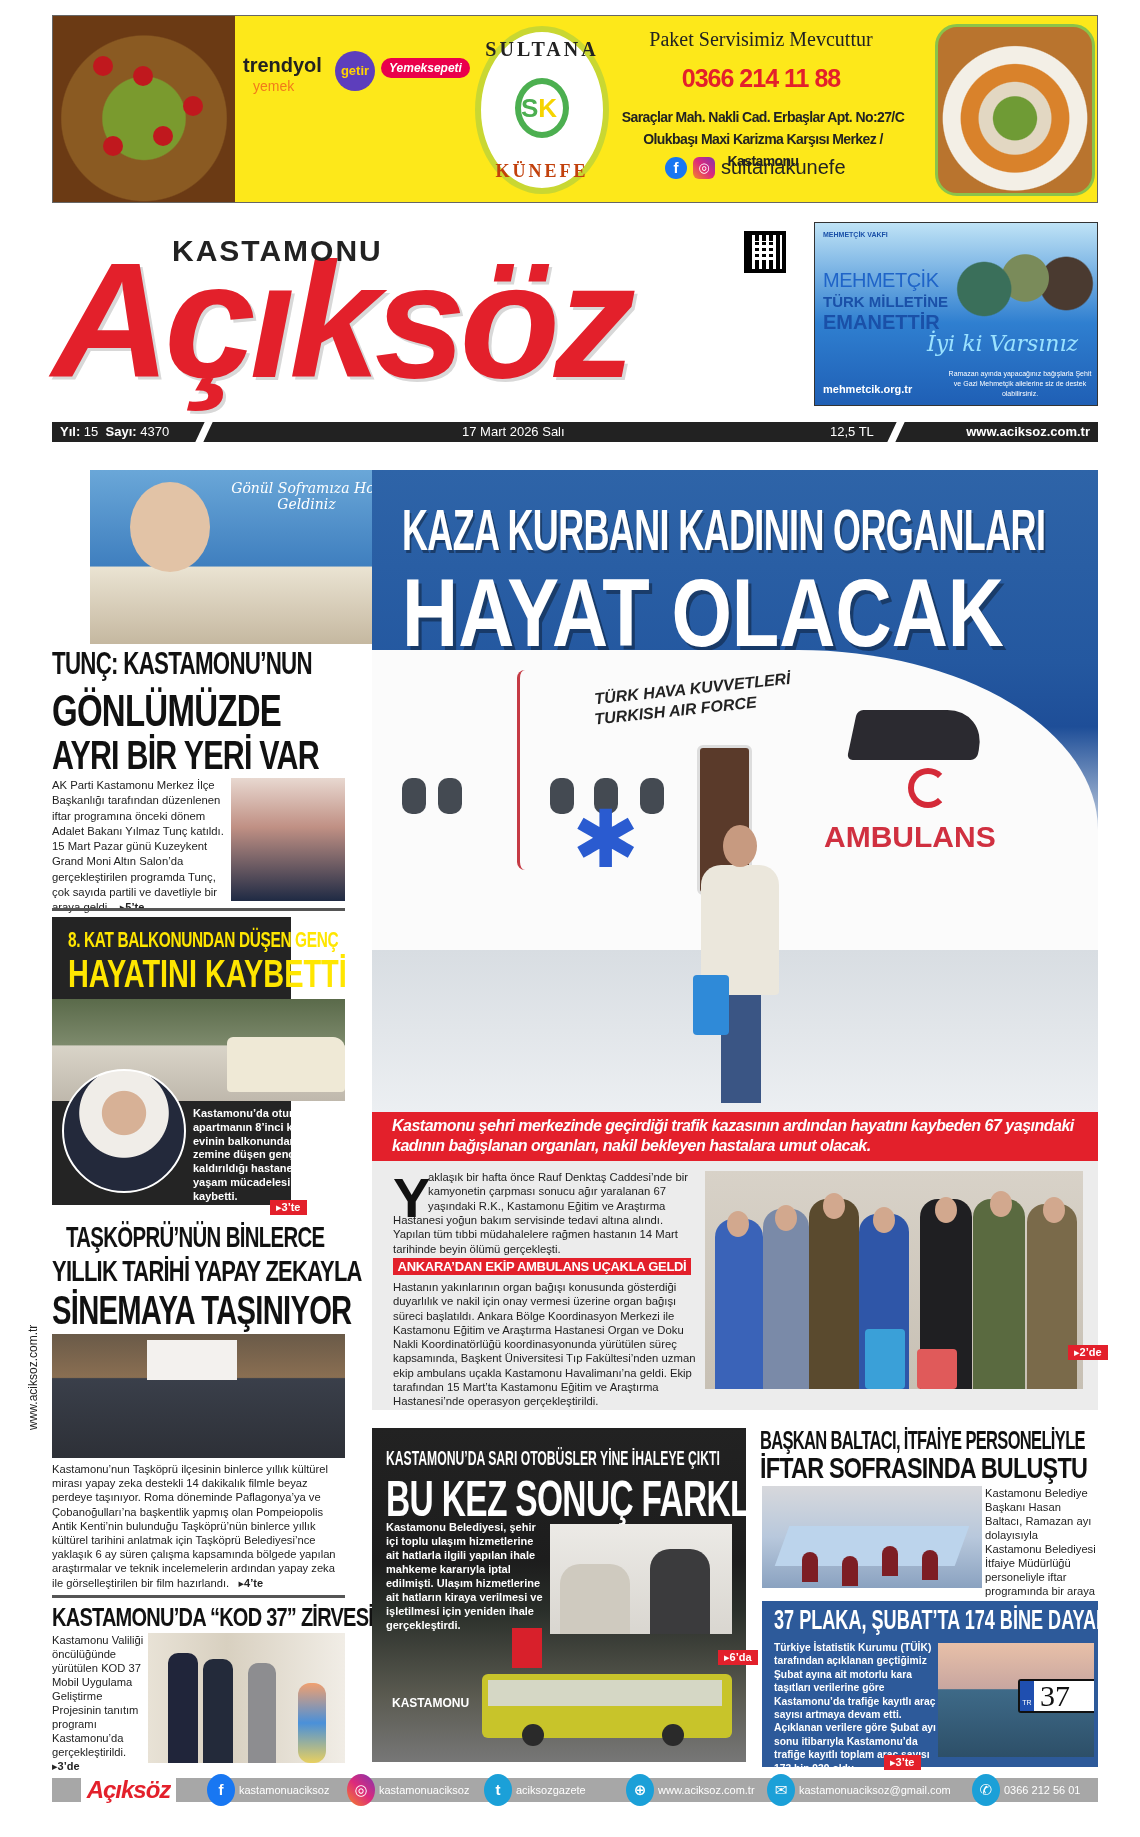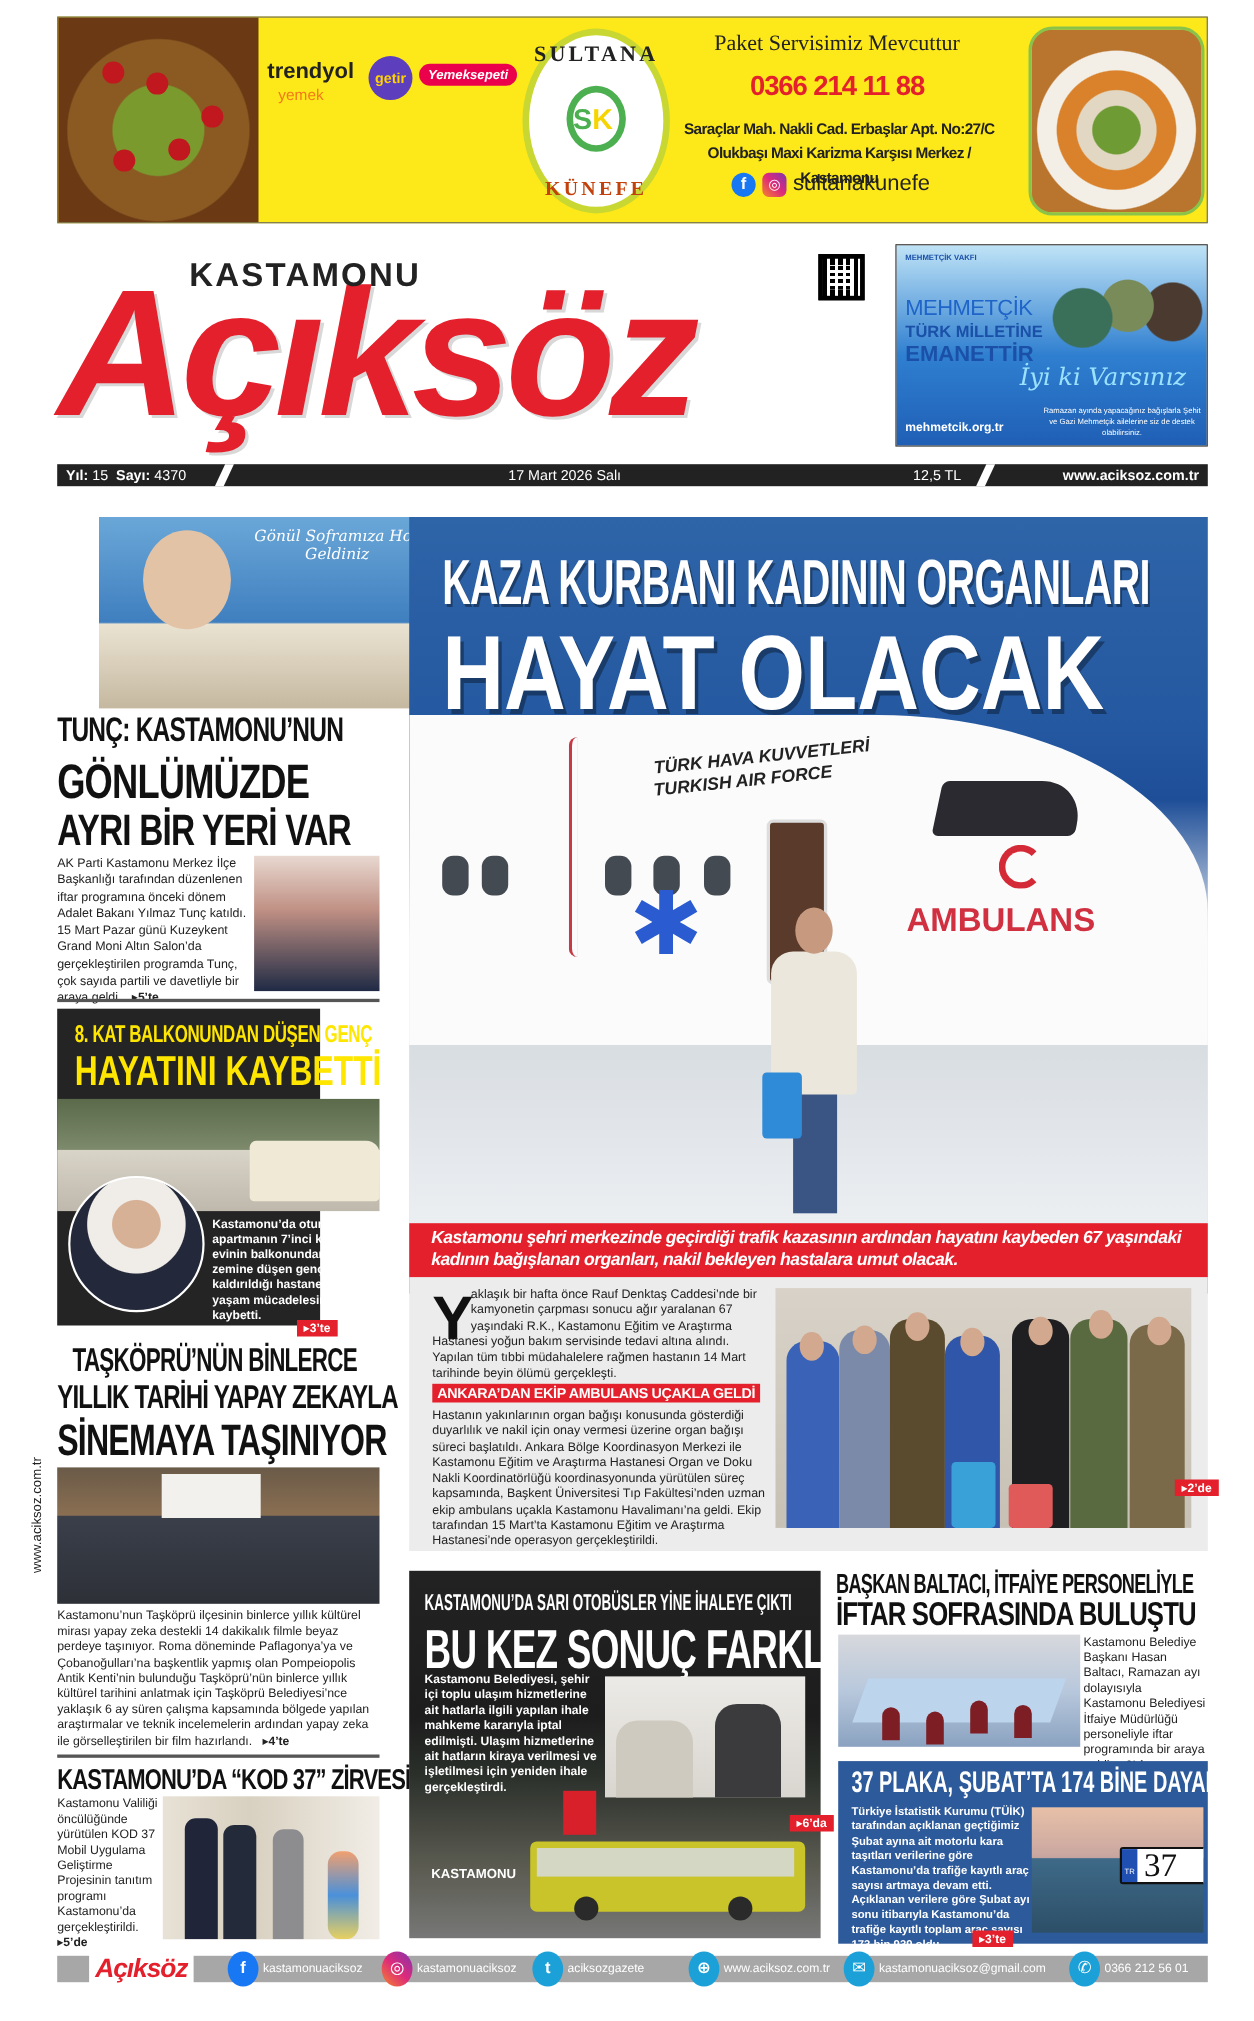--- a/index.html
+++ b/index.html
@@ -232,39 +232,39 @@
 </div>
 <div class="abs photo tunc-photo2"></div>
 <div class="abs sep" style="left:52px;top:908px;width:293px;"></div>
 
 <div class="abs balkon">
   <div class="h1">8. KAT BALKONUNDAN DÜŞEN GENÇ</div>
   <div class="h2">HAYATINI KAYBETTİ</div>
   <div class="img"></div>
   <div class="van"></div>
   <div class="circle"></div>
-  <div class="body">Kastamonu’da oturduğu apartmanın 7’inci katındaki evinin balkonundan beton zemine düşen genç, kaldırıldığı hastanede yaşam mücadelesini kaybetti.</div>
+  <div class="body">Kastamonu’da oturduğu apartmanın 8’inci katındaki evinin balkonundan beton zemine düşen genç, kaldırıldığı hastanede yaşam mücadelesini kaybetti.</div>
   <span class="tag-red ref">3’te</span>
 </div>
 
 <div class="abs vert-web" style="transform: rotate(-90deg) translateX(-110px);">www.aciksoz.com.tr</div>
 <div class="abs cond hl-black tas-h1">TAŞKÖPRÜ’NÜN BİNLERCE</div>
 <div class="abs cond hl-black tas-h2">YILLIK TARİHİ YAPAY ZEKAYLA</div>
 <div class="abs cond hl-black tas-h3">SİNEMAYA TAŞINIYOR</div>
 <div class="abs photo tas-photo">
     <div class="screen"></div>
   </div>
 <div class="abs tas-body">
   <span>Kastamonu’nun Taşköprü ilçesinin binlerce yıllık kültürel mirası yapay zeka destekli 14 dakikalık filmle beyaz perdeye taşınıyor. Roma döneminde Paflagonya’ya ve Çobanoğulları’na başkentlik yapmış olan Pompeiopolis Antik Kenti’nin bulunduğu Taşköprü’nün binlerce yıllık kültürel tarihini anlatmak için Taşköprü Belediyesi’nce yaklaşık 6 ay süren çalışma kapsamında bölgede yapılan araştırmalar ve teknik incelemelerin ardından yapay zeka ile görselleştirilen bir film hazırlandı.</span>&nbsp;&nbsp; <span class="ref">4’te</span>
 </div>
 
 <div class="abs kod-sep"></div>
 <div class="abs cond hl-black kod-h">KASTAMONU’DA “KOD 37” ZİRVESİ</div>
 <div class="abs kod-body">
-  <span>Kastamonu Valiliği öncülüğünde yürütülen KOD 37 Mobil Uygulama Geliştirme Projesinin tanıtım programı Kastamonu’da gerçekleştirildi.</span>&nbsp; <span class="ref">5’de</span>
+  <span>Kastamonu Valiliği öncülüğünde yürütülen KOD 37 Mobil Uygulama Geliştirme Projesinin tanıtım programı Kastamonu’da gerçekleştirildi.</span>&nbsp; <span class="ref">3’de</span>
 </div>
 <div class="abs photo kod-photo">
   <div class="p1"></div>
     <div class="p2"></div>
     <div class="p3"></div>
     <div class="robot"></div>
 </div>
 
 <div class="abs main-top">
   <div class="main-h1">KAZA KURBANI KADININ ORGANLARI</div>

